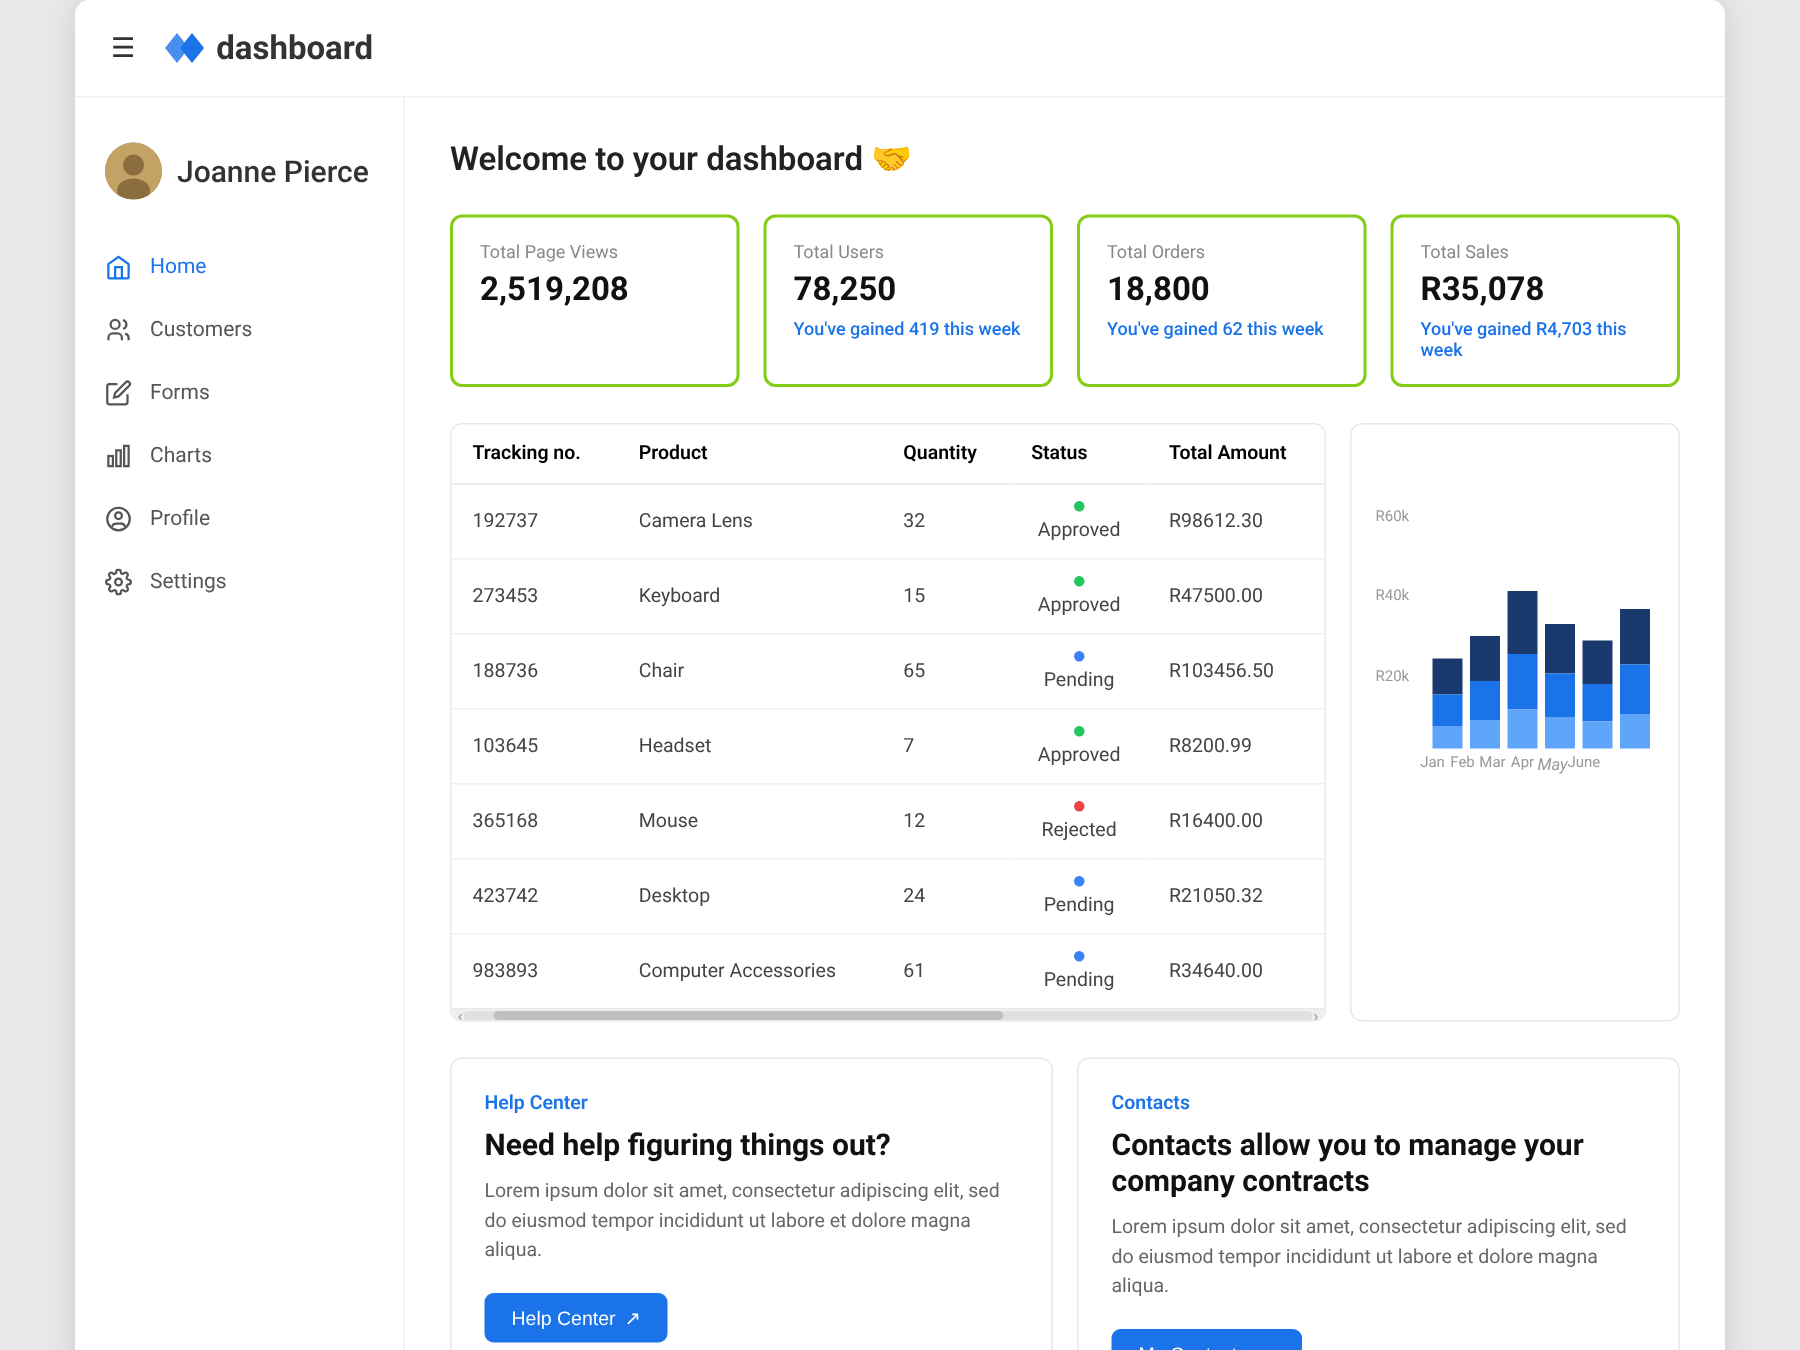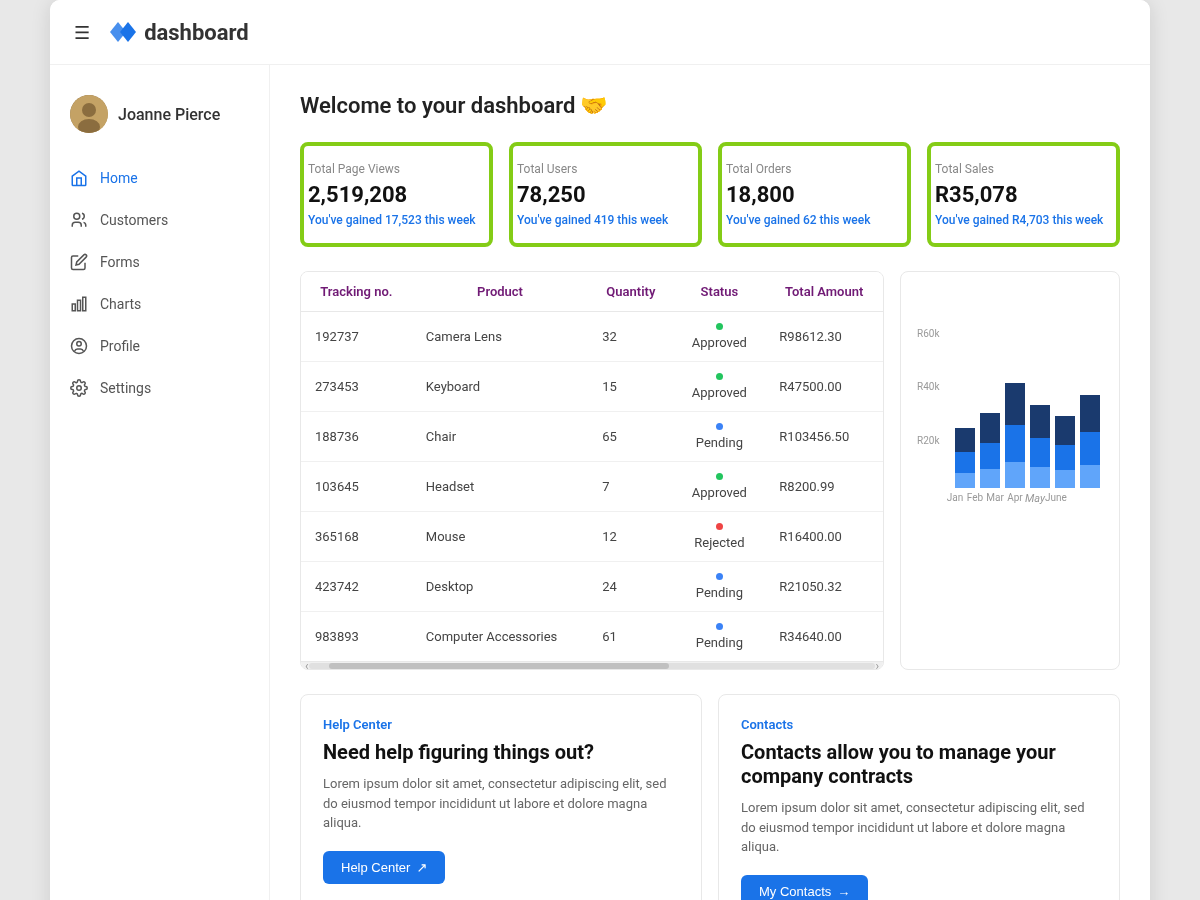--- a/index.html
+++ b/index.html
@@ -68,21 +68,21 @@
       height: 38px;
       border-radius: 50%;
       background: linear-gradient(135deg, #8B6D3F, #C4A265);
       display: flex;
       align-items: center;
       justify-content: center;
       overflow: hidden;
     }
     .avatar svg { width: 38px; height: 38px; }
     .user-name {
-      font-size: 16px;
+      font-size: 20px;
       color: #333;
       font-weight: 500;
     }
     .nav-item {
       display: flex;
       align-items: center;
       gap: 12px;
       padding: 12px 20px;
       cursor: pointer;
       color: #555;
@@ -112,23 +112,23 @@
       margin-bottom: 24px;
     }
     
     .stats-grid {
       display: grid;
       grid-template-columns: repeat(4, 1fr);
       gap: 16px;
       margin-bottom: 24px;
     }
     .stat-card {
-      border: 4px solid #84cc16;
+      border: 2px solid #84cc16;
       border-radius: 8px;
-      padding: 16px 4px;
+      padding: 16px 18px;
     }
     .stat-label {
       font-size: 12px;
       color: #888;
       margin-bottom: 6px;
     }
     .stat-value {
       font-size: 22px;
       font-weight: 700;
       color: #111;
@@ -154,24 +154,24 @@
       border: 1px solid #e8e8e8;
       border-radius: 8px;
       overflow: hidden;
     }
     .orders-table {
       width: 100%;
       border-collapse: collapse;
       font-size: 13px;
     }
     .orders-table th {
-      text-align: center;
+      text-align: left;
       padding: 12px 14px;
       font-weight: 600;
-      color: #701a75;
+      color: #000000;
       border-bottom: 1px solid #e8e8e8;
       background: #fff;
     }
     .orders-table td {
       padding: 11px 14px;
       color: #444;
       border-bottom: 1px solid #f0f0f0;
     }
     .orders-table tr:last-child td { border-bottom: none; }
     .status-badge {
@@ -351,23 +351,20 @@
       </div>
     </div>
 
     <div class="content">
       <div class="welcome-header">Welcome to your dashboard 🤝</div>
 
       <div class="stats-grid">
         <div class="stat-card">
           <div class="stat-label">Total Page Views</div>
           <div class="stat-value">2,519,208</div>
-          <div class="stat-change">
-            <span>You've gained </span><span style="color:#1a73e8;font-weight:500;">17,523</span><span> this week</span>
-          </div>
         </div>
         <div class="stat-card">
           <div class="stat-label">Total Users</div>
           <div class="stat-value">78,250</div>
           <div class="stat-change">
             <span>You've gained </span><span style="color:#1a73e8;font-weight:500;">419</span><span> this week</span>
           </div>
         </div>
         <div class="stat-card">
           <div class="stat-label">Total Orders</div>

